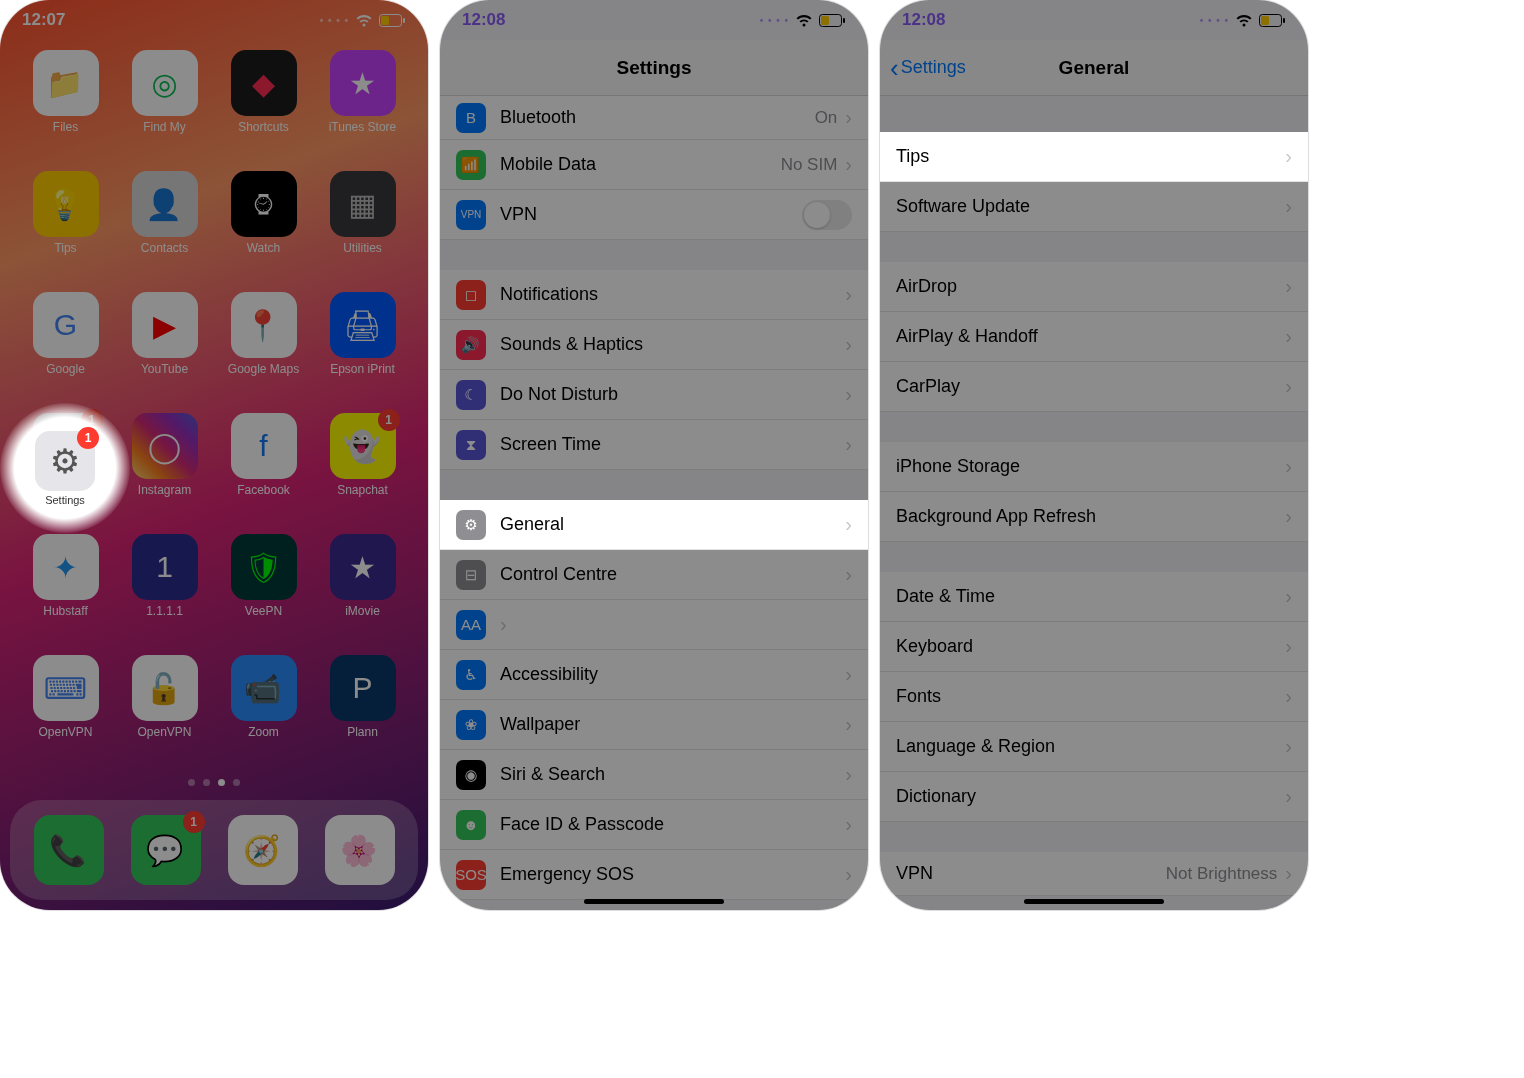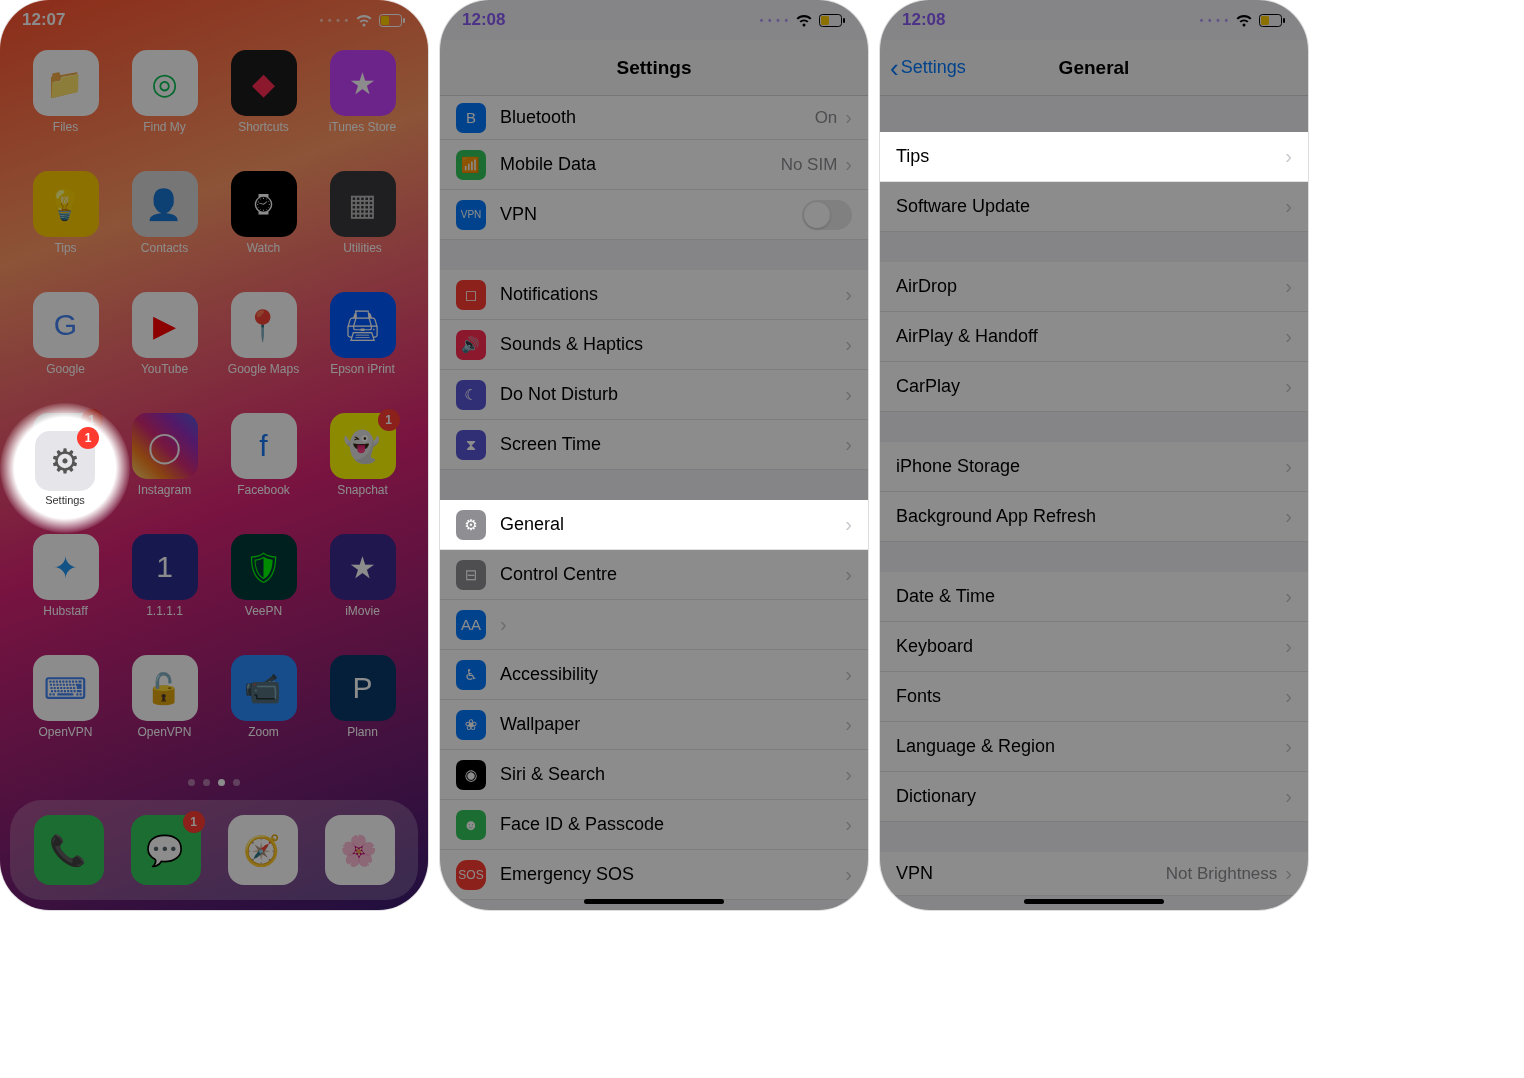--- a/index.html
+++ b/index.html
@@ -343,21 +343,21 @@
         <span class="lead-icon bg-black" style="font-size: 15px;">◉</span>
         <span class="label">Siri &amp; Search</span>
         <span class="chevron">›</span>
       </div>
       <div class="row">
         <span class="lead-icon bg-green" style="font-size: 15px;">☻</span>
         <span class="label">Face ID &amp; Passcode</span>
         <span class="chevron">›</span>
       </div>
       <div class="row">
-        <span class="lead-icon bg-red" style="font-size: 12px; border-radius: 11px;">SOS</span>
+        <span class="lead-icon bg-red" style="font-size: 15px;">SOS</span>
         <span class="label">Emergency SOS</span>
         <span class="chevron">›</span>
       </div>
     </div>
   <div class="dim"></div>
   <div class="home-indicator"></div>
 </div>
 
 <div class="phone p3">
   <div class="status">

